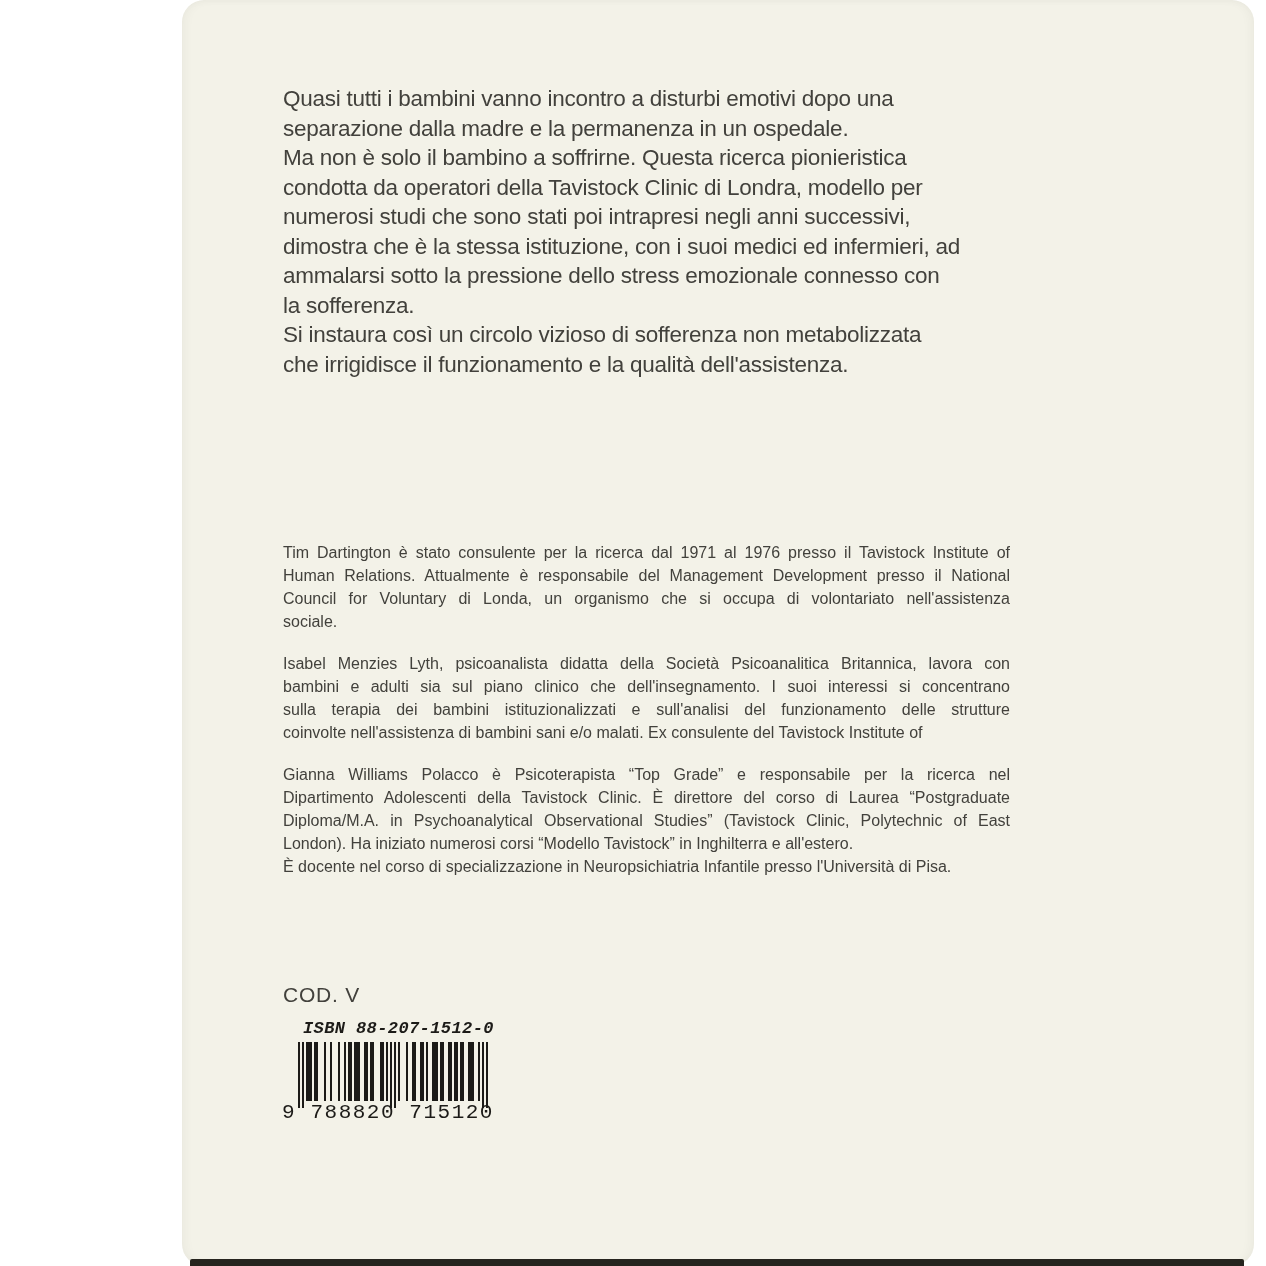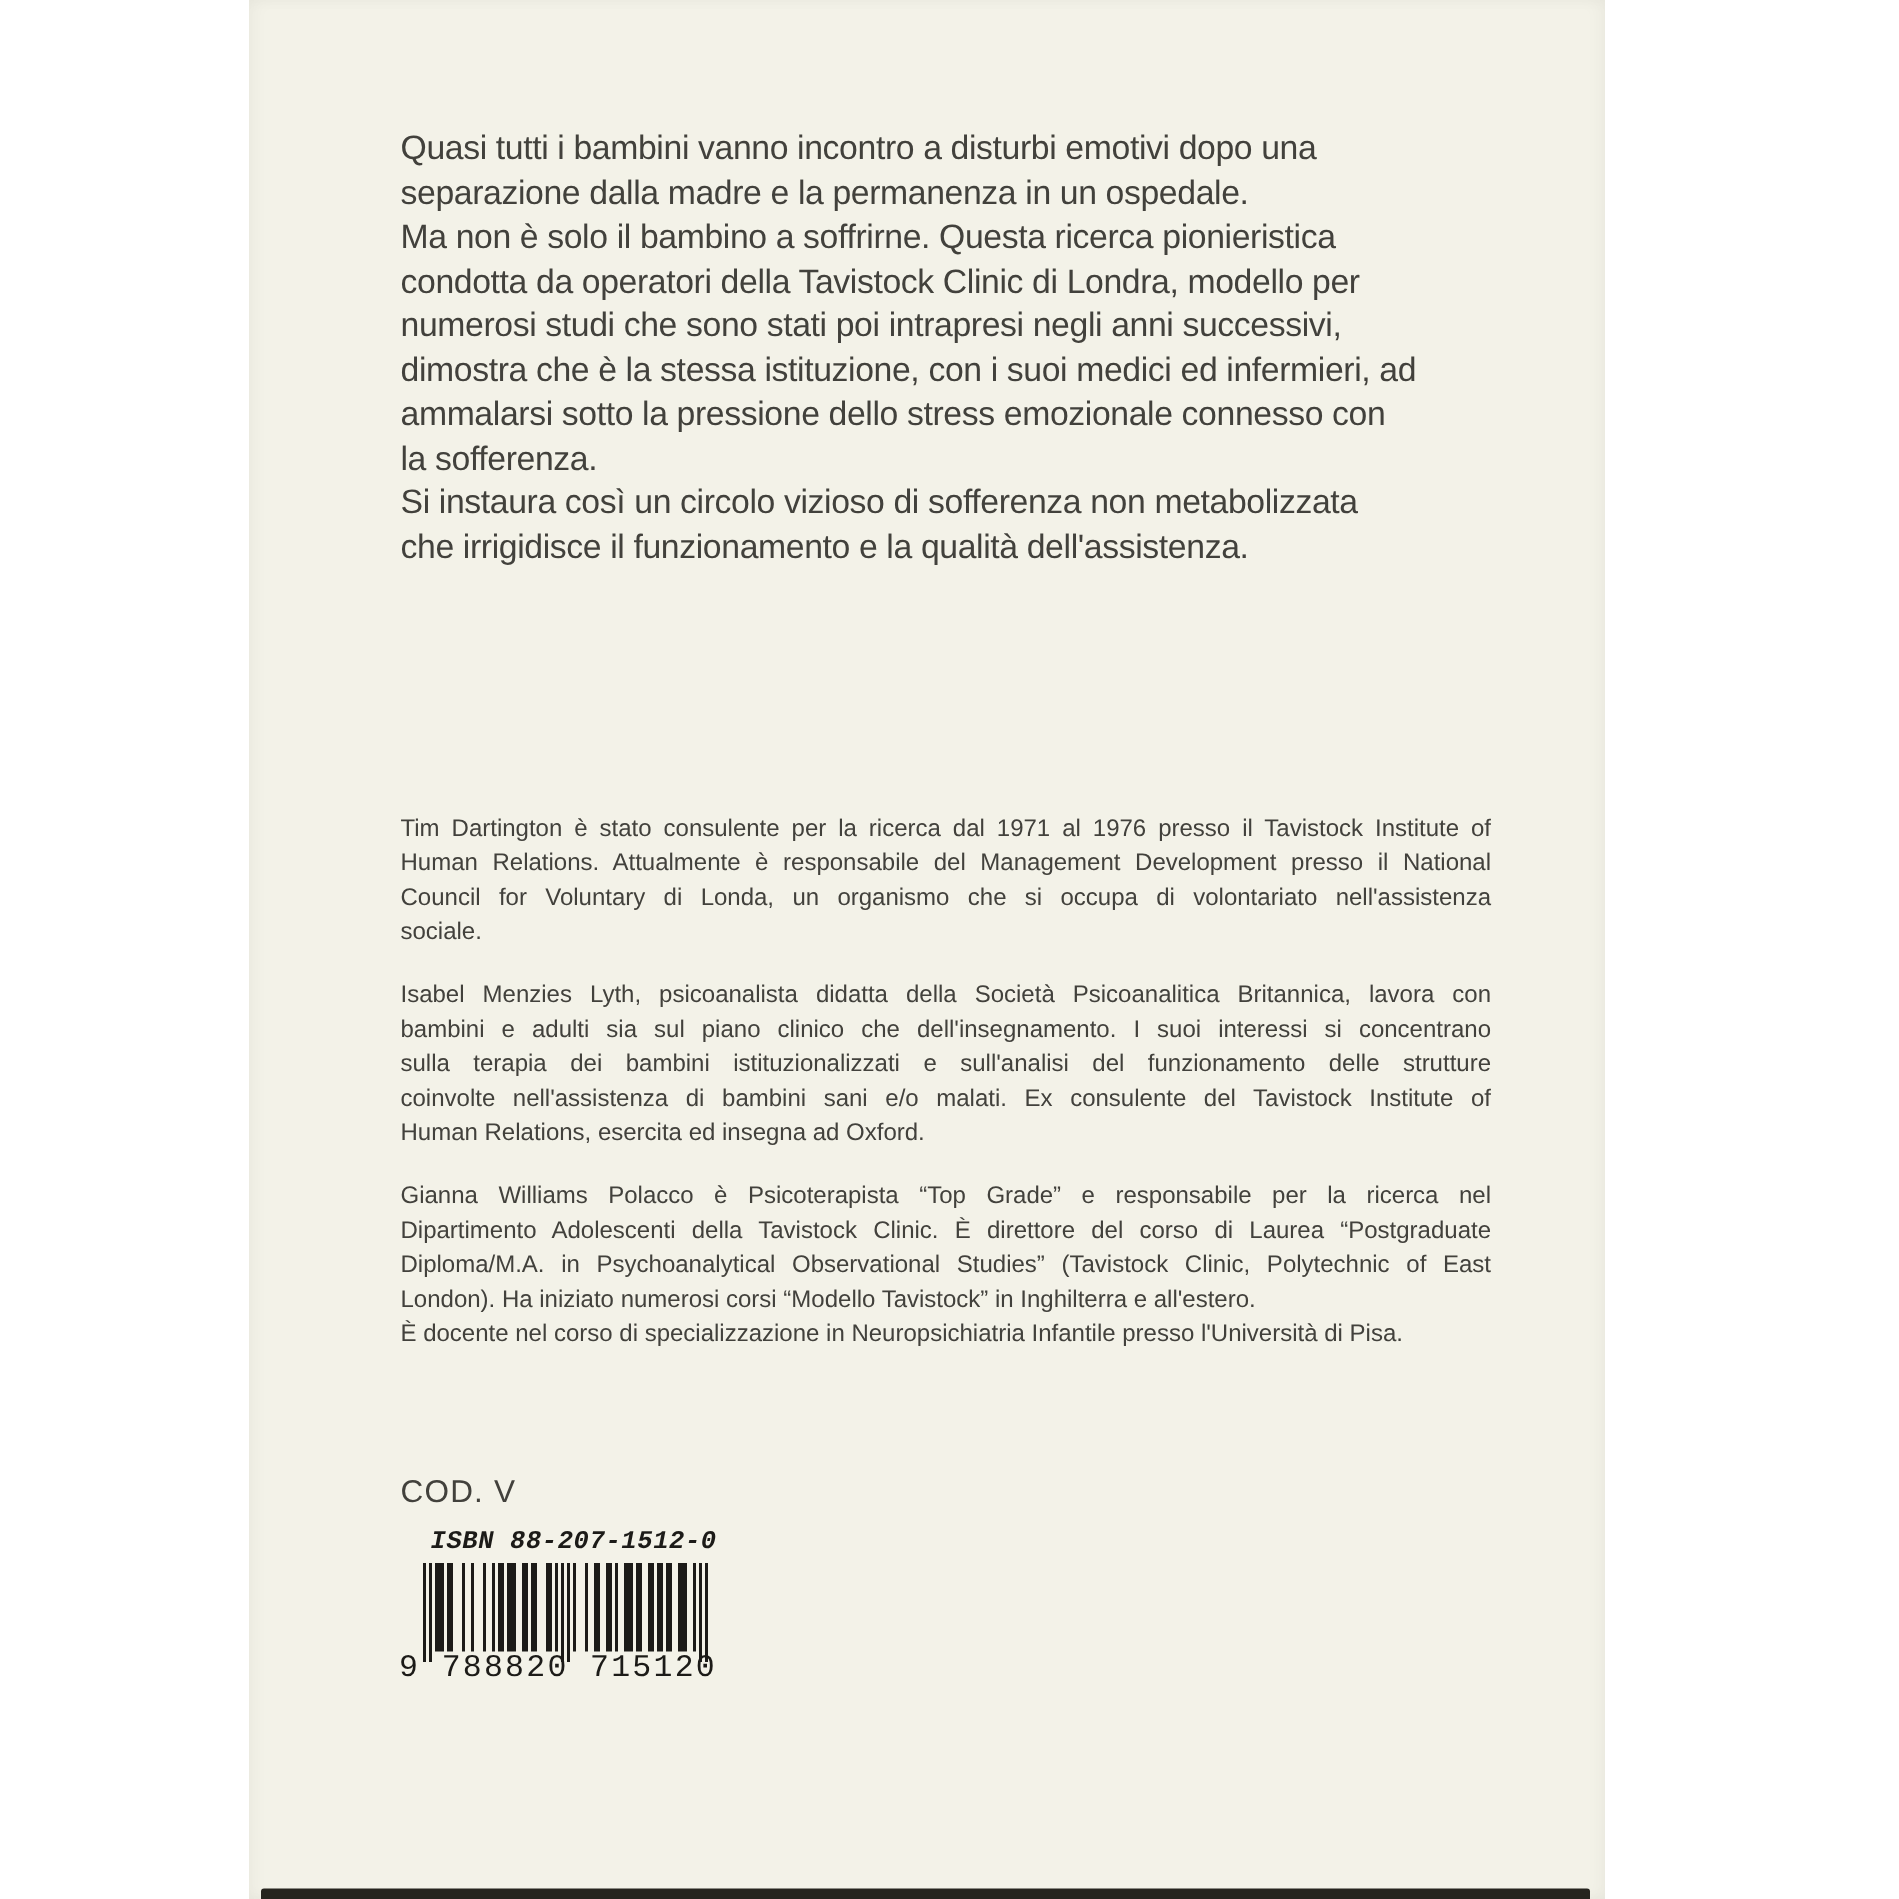--- a/index.html
+++ b/index.html
@@ -4,23 +4,24 @@
 <style>
   * { margin:0; padding:0; box-sizing:border-box; }
   html,body { width:1266px; height:1266px; }
   body {
     background: var(--page_bg, #ffffff);
     font-family: "Liberation Sans", "DejaVu Sans", sans-serif;
     overflow: hidden;
     position: relative;
   }
   .cover {
-    position:absolute; left:166px; top:0; width:904px; height:1266px;
+    position:absolute; left:182px; top:0; width:1072px; height:1266px;
     background: var(--cover_bg, #f3f2e8);
     box-shadow: inset 4px 0 10px rgba(0,0,0,0.03), inset -4px 0 10px rgba(0,0,0,0.03);
+    border-radius: 22px;
   }
   .synopsis {
     position:absolute; left:101px; top:84px; width:760px;
     color: var(--ink, #42413c);
     font-size:22.5px; line-height:29.5px; letter-spacing:-0.25px;
   }
   .synopsis p { white-space: pre-line; }
   .bios {
     position:absolute; left:101px; top:521px; width:727px;
     color: var(--ink, #42413c);
@@ -82,21 +83,20 @@
         <div class="jline">Tim Dartington è stato consulente per la ricerca dal 1971 al 1976 presso il Tavistock Institute of</div>
         <div class="jline">Human Relations. Attualmente è responsabile del Management Development presso il National</div>
         <div class="jline">Council for Voluntary di Londa, un organismo che si occupa di volontariato nell'assistenza</div>
         <div class="jline">sociale.</div>
       </div>
     <div class="bio">
         <div class="jline">Isabel Menzies Lyth, psicoanalista didatta della Società Psicoanalitica Britannica, lavora con</div>
         <div class="jline">bambini e adulti sia sul piano clinico che dell'insegnamento. I suoi interessi si concentrano</div>
         <div class="jline">sulla terapia dei bambini istituzionalizzati e sull'analisi del funzionamento delle strutture</div>
         <div class="jline">coinvolte nell'assistenza di bambini sani e/o malati. Ex consulente del Tavistock Institute of</div>
-        <div class="jline">Human Relations, esercita ed insegna ad Oxford.</div>
       </div>
     <div class="bio">
         <div class="jline">Gianna Williams Polacco è Psicoterapista “Top Grade” e responsabile per la ricerca nel</div>
         <div class="jline">Dipartimento Adolescenti della Tavistock Clinic. È direttore del corso di Laurea “Postgraduate</div>
         <div class="jline">Diploma/M.A. in Psychoanalytical Observational Studies” (Tavistock Clinic, Polytechnic of East</div>
         <div class="jline">London). Ha iniziato numerosi corsi “Modello Tavistock” in Inghilterra e all'estero.</div>
       </div>
     <div class="bio bio-cont">
         <div class="jline">È docente nel corso di specializzazione in Neuropsichiatria Infantile presso l'Università di Pisa.</div>
       </div>

